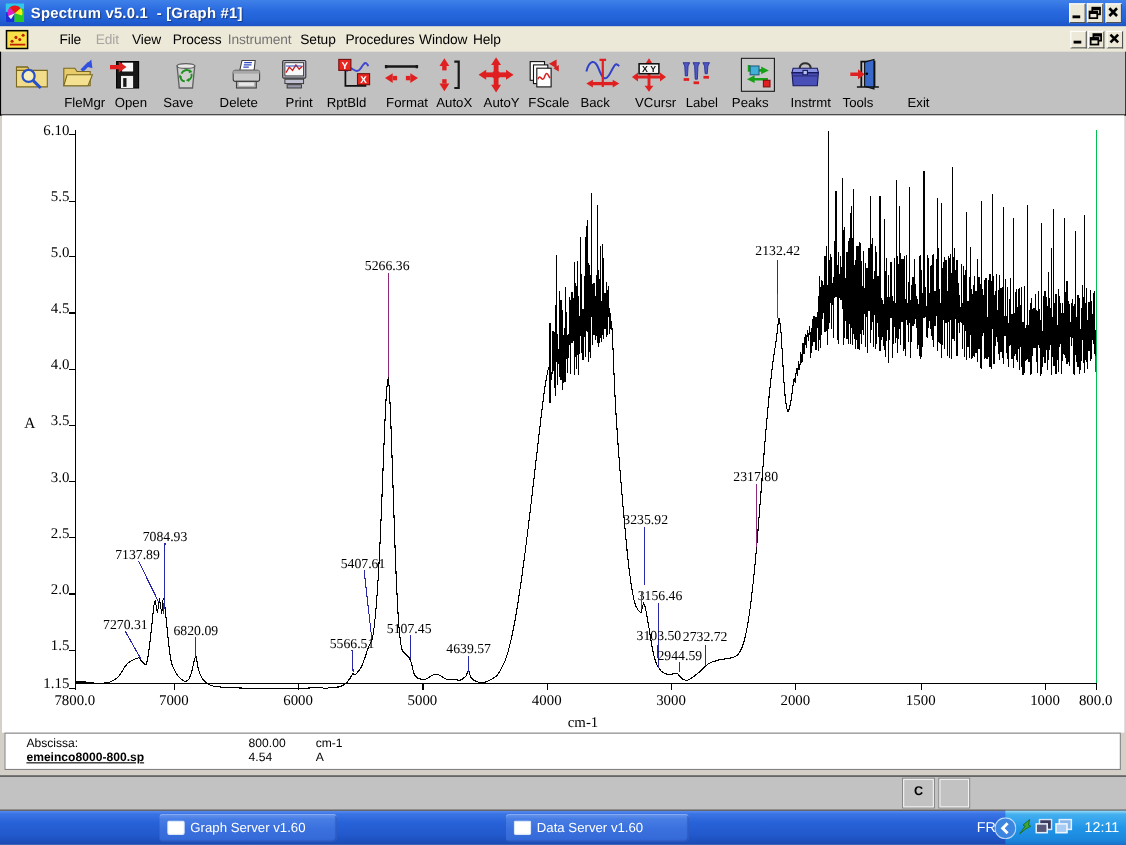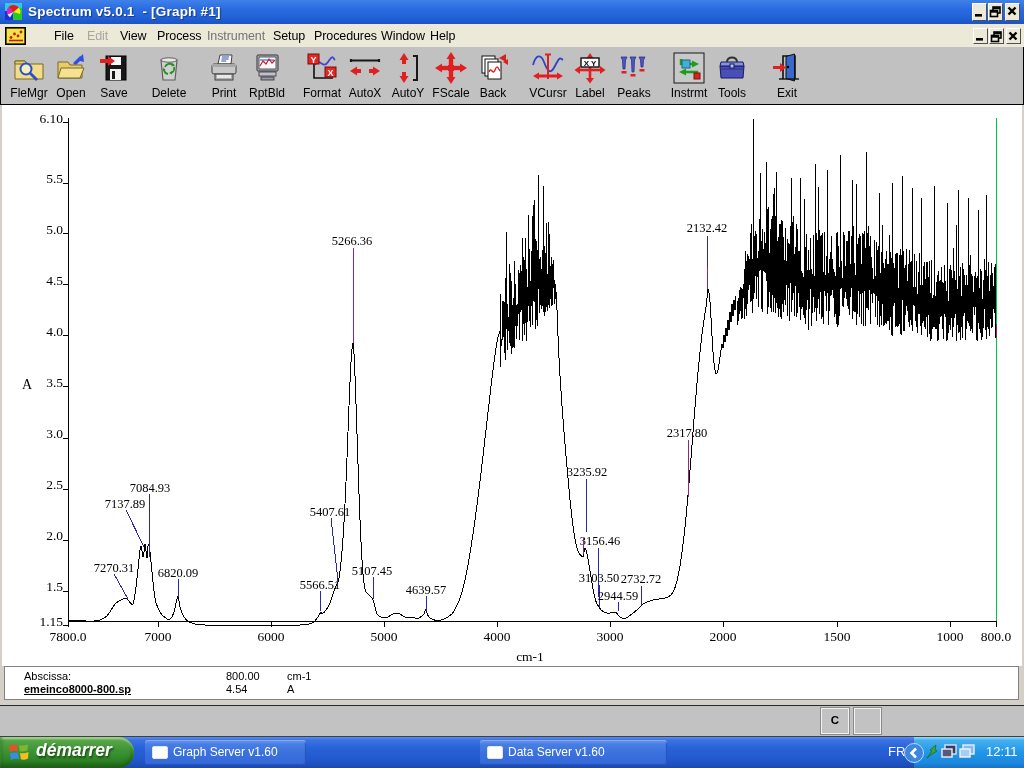--- a/index.html
+++ b/index.html
@@ -8,21 +8,21 @@
 #titlebar{position:absolute;left:0;top:0;width:1024px;height:24px;
 background:linear-gradient(180deg,#3f81e9 0%,#2a6ae0 40%,#2263d8 70%,#1c53c6 100%);}
 #title-text{position:absolute;left:28px;top:4px;color:#fff;font-size:13.5px;
 font-weight:bold;letter-spacing:0.2px;text-shadow:1px 1px 1px #1a3a80;}
 #menubar{position:absolute;left:0;top:24px;width:1024px;height:36px;
 background:#ece9d8;border-bottom:1px solid #000;}
 .menuitem{position:absolute;top:5px;font-size:12.5px;color:#000;letter-spacing:-0.1px;}
 #toolbar{position:absolute;left:0;top:47px;width:1024px;height:58px;
 background:#c1c1c1;border:1px solid #000;border-top:none;}
 .tbtn{position:absolute;top:3px;width:56px;height:52px;text-align:center;}
-.tlabel{position:absolute;top:36px;width:100%;font-size:12px;color:#000;}
+.tlabel{position:absolute;top:36px;width:100%;font-size:12px;color:#000;margin-left:48px;}
 .ticon{position:absolute;top:2px;left:50%;margin-left:-16px;width:32px;height:32px;}
 #graph{position:absolute;left:2px;top:105px;width:1020px;height:561px;background:#fff;}
 #readout{position:absolute;left:4px;top:666px;width:1015px;height:34px;
 background:#fff;border:1px solid #848284;font-size:11px;color:#000;}
 #statusbar{position:absolute;left:0;top:705px;width:1024px;height:31px;
 background:#c2c2c2;border-top:1px solid #2a2a2a;}
 .sbox{position:absolute;top:2px;height:26px;background:#c2c2c2;
 border:1px solid #f2f2f2;box-shadow:0 0 0 1px #8a8a8a;
 font-weight:bold;font-size:11.5px;color:#000;}
 #taskbar{position:absolute;left:0;top:736px;width:1024px;height:32px;border-top:1px solid #404040;
@@ -363,50 +363,39 @@
 </div>
 
 <div id="statusbar">
  <div class="sbox" style="left:821px;width:28px;text-align:center">
       <span style="position:absolute;left:0;width:100%;top:5px">C</span>
     </div>
  <div class="sbox" style="left:854px;width:27px;"></div>
 </div>
 
 <div id="taskbar">
- <div class="abs" style="left:0;top:0;width:134px;height:31px;border-radius:0 16px 16px 0;
-  background:linear-gradient(180deg,#8cc07c 0%,#57a548 10%,#3d9434 45%,#2e8526 75%,#246f1e 100%);
-  box-shadow:inset 0 -3px 5px #1c5c14, inset 0 2px 2px #a8d898;">
-  <div class="abs" style="left:8px;top:4px"><svg width="22" height="22" viewBox="0 0 22 22">
-<path d="M1 5 Q5 3 9 4 L10 10 Q5 9 1.5 11 Z" fill="#e8502c"></path>
-<path d="M11 4.3 Q15 5 20 3.5 L19.5 9.5 Q15 11 11.8 10.2 Z" fill="#7db72f"></path>
-<path d="M2 12.5 Q6 10.8 10 11.8 L11 18 Q6 17 2.8 19 Z" fill="#3a8dde"></path>
-<path d="M12 12 Q16 13 20.5 11 L20 17.5 Q16 19.5 12.8 18.3 Z" fill="#f2be23"></path>
-</svg></div>
-  <div class="abs" style="left:36px;top:3px;color:#fff;font-size:17.5px;font-weight:bold;font-style:italic;text-shadow:1px 2px 2px #1a4a12;">démarrer</div>
- </div>
  <div class="taskbtn" style="left:145px;width:161px;">
    <div class="taskicon"><svg width="16" height="14" viewBox="0 0 16 14">
 <rect x="0.5" y="0.5" width="15" height="12" rx="1.5" fill="#fff" stroke="#dce8fa"></rect>
 </svg></div>
       <div class="tasktext">Graph Server v1.60</div>
  </div>
  <div class="taskbtn" style="left:312px;width:161px;background:#2853ae;box-shadow:inset 1px 2px 3px #16377e;margin-top:31px;">
    <div class="taskicon"><svg width="15" height="15" viewBox="0 0 17 17">
 <rect x="0" y="0" width="17" height="17" fill="#28b8e8"></rect>
 <rect x="8" y="8" width="9" height="9" fill="#30c020"></rect>
 <rect x="0" y="8" width="9" height="9" fill="#1828c8"></rect>
 <path d="M8.5 8.5 L3 3 A8 8 0 0 1 14 3 Z" fill="#e81818"></path>
 <path d="M8.5 8.5 L14 3 A8 8 0 0 1 15 12 Z" fill="#e8e818"></path>
 <path d="M8.5 8.5 L3 3 A8 8 0 0 0 2 12 Z" fill="#d818c8"></path>
 <path d="M8.5 8.5 L15 12 L10 16 Z" fill="#f0f0f0"></path>
         </svg></div>
       <div class="tasktext">Spectrum v5.0.1 - [G...</div>
  </div>
- <div class="taskbtn" style="left:480px;width:187px;">
+ <div class="taskbtn" style="left:460px;width:166px;">
    <div class="taskicon"><svg width="16" height="14" viewBox="0 0 16 14">
 <rect x="0.5" y="0.5" width="15" height="12" rx="1.5" fill="#fff" stroke="#dce8fa"></rect>
 </svg></div>
       <div class="tasktext">Data Server v1.60</div>
  </div>
  <div class="abs" style="left:914px;top:0;width:110px;height:31px;
   background:linear-gradient(180deg,#9adcf8 0%,#45b0f0 10%,#2196e8 50%,#1b87dc 85%,#1573c8 100%);"></div>
  <div class="abs" style="left:888px;top:7px;color:#fff;font-size:13px;">FR</div>
  <svg class="abs" style="left:904px;top:6px;" width="20" height="20" viewBox="0 0 20 20">
    <circle cx="10" cy="10" r="9.5" fill="#3c86e0" stroke="#bcd8f8" stroke-width="1"></circle>

